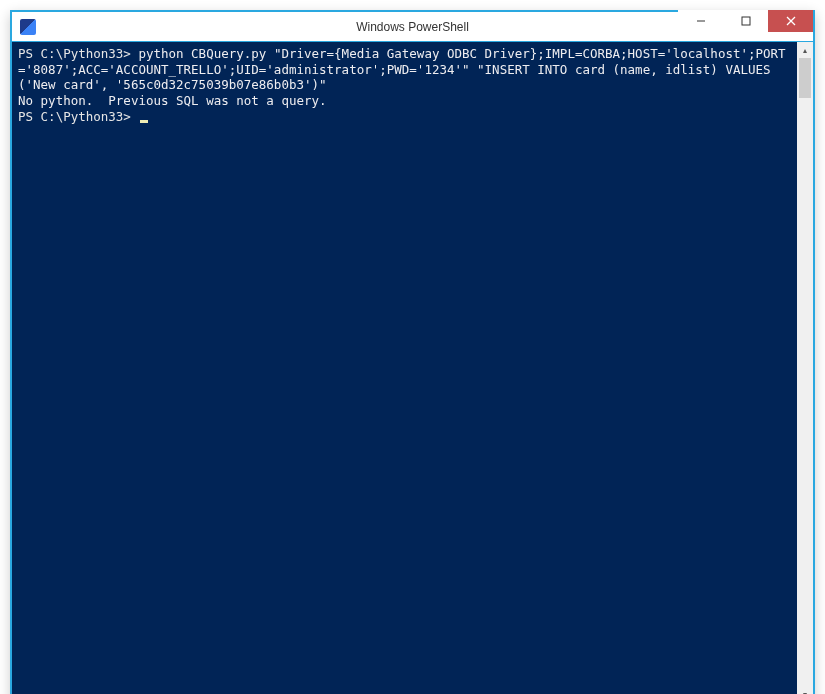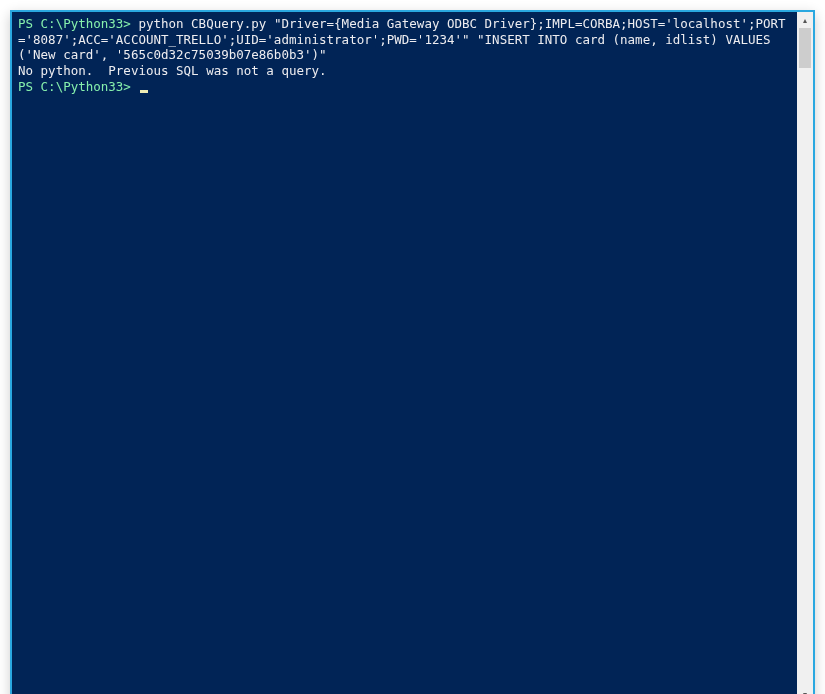--- a/index.html
+++ b/index.html
@@ -87,21 +87,21 @@
       padding: 4px 6px;
       font-family: "Lucida Console", Consolas, monospace;
       font-size: 12.5px;
       line-height: 1.25;
       color: #eeedf0;
       white-space: pre-wrap;
       word-break: break-all;
       overflow: hidden;
     }
     .prompt {
-      color: #86efac;
+      color: #e5e5e5;
     }
     .cmd-text {
       color: #eeedf0;
     }
     .output-line {
       color: #eeedf0;
     }
     .cursor {
       display: inline-block;
       width: 8px;
@@ -140,20 +140,42 @@
       right: 2px;
       height: 40px;
       background: #cdcdcd;
       border-radius: 0;
     }
   </style>
 </head>
 <body>
 
 <div class="window">
+  <div class="titlebar">
+    <div class="titlebar-icon"></div>
+    <div class="titlebar-title">Windows PowerShell</div>
+    <div class="window-controls">
+      <div class="win-btn minimize">
+        <svg viewBox="0 0 10 10">
+            <line x1="1" y1="5" x2="9" y2="5" stroke="#333" stroke-width="1"></line>
+          </svg>
+      </div>
+      <div class="win-btn maximize">
+        <svg viewBox="0 0 10 10">
+            <rect x="1" y="1" width="8" height="8" fill="none" stroke="#333" stroke-width="1"></rect>
+          </svg>
+      </div>
+      <div class="win-btn close">
+        <svg viewBox="0 0 10 10">
+            <line x1="1" y1="1" x2="9" y2="9" stroke="#fff" stroke-width="1.2"></line>
+            <line x1="9" y1="1" x2="1" y2="9" stroke="#fff" stroke-width="1.2"></line>
+          </svg>
+      </div>
+    </div>
+  </div>
   <div class="terminal-container">
     <div class="terminal"><span class="prompt">PS C:\Python33&gt;</span><span class="cmd-text"> python CBQuery.py "Driver={Media Gateway ODBC Driver};IMPL=CORBA;HOST='localhost';PORT='8087';ACC='ACCOUNT_TRELLO';UID='administrator';PWD='1234'" "INSERT INTO card (name, idlist) VALUES ('New card', '565c0d32c75039b07e86b0b3')"</span>
 <span class="output-line">No python.  Previous SQL was not a query.</span>
 <span class="prompt">PS C:\Python33&gt;</span> <span class="cursor"></span></div>
     <div class="scrollbar">
       <div class="scroll-arrow">▴</div>
       <div class="scroll-track">
         <div class="scroll-thumb"></div>
       </div>
       <div class="scroll-arrow">▾</div>

